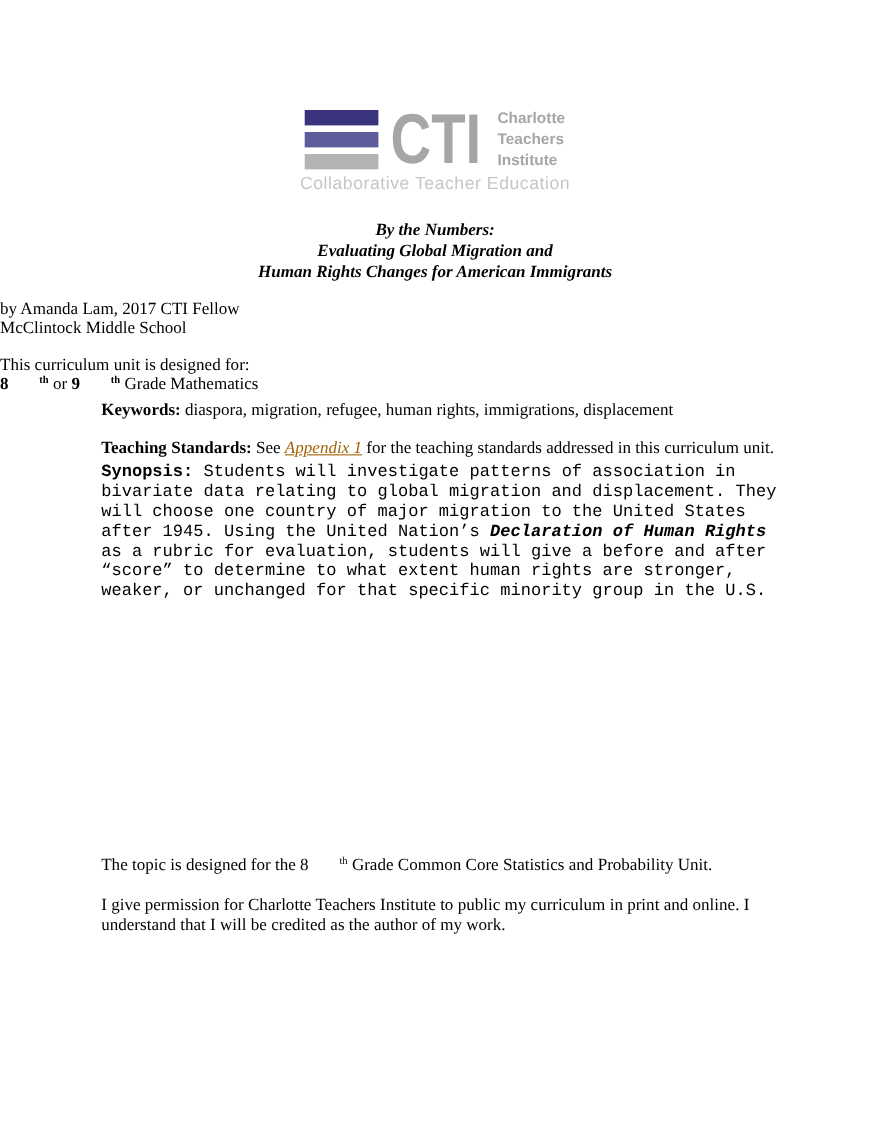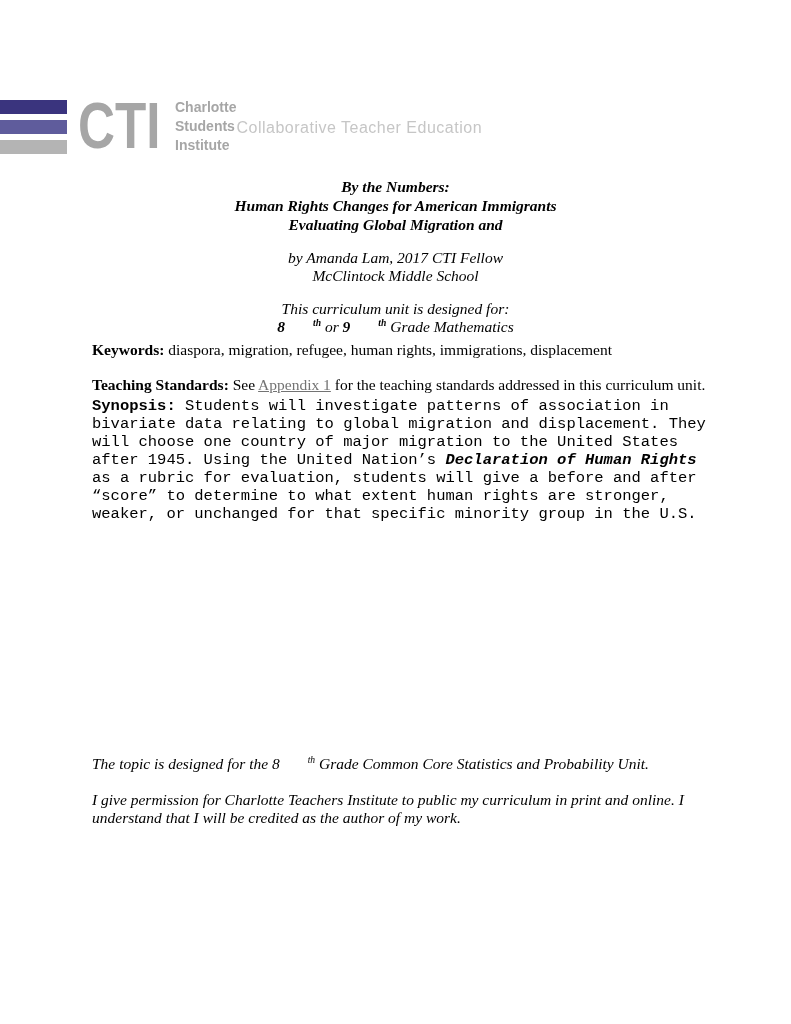--- a/index.html
+++ b/index.html
@@ -12,20 +12,21 @@
     background: #ffffff;
     font-family: "Liberation Serif", serif;
     font-size: 15.5px;
     color: #000000;
     overflow: hidden;
   }
   
   .logo-block {
     margin-top: 98px;
     display: flex;
+    flex-direction: column;
     align-items: center;
     font-family: "Liberation Sans", sans-serif;
   }
   .logo-row { display: flex; align-items: center; }
   .logo-bars { display: flex; flex-direction: column; width: 67px; margin-right: 11px; }
   .bar { height: 14px; margin-bottom: 6px; }
   .bar:last-child { margin-bottom: 0; }
   .logo-acronym-box { width: 88px; margin-right: 9px; }
   .logo-acronym {
     display: inline-block;
@@ -39,28 +40,28 @@
   .logo-name { font-size: 14px; line-height: 19px; font-weight: bold; }
   .logo-tagline { margin-top: 3px; font-size: 16px; line-height: 20px; letter-spacing: 0.5px; }
   
   .title-block {
     margin-top: 22px;
     text-align: center;
     font-weight: bold;
     font-style: italic;
     line-height: 19px;
   }
-  .center-block { text-align: center; line-height: 18px; font-style: italic; }
+  .center-block { text-align: left; line-height: 18px; }
   .byline-block { margin-top: 15px; }
   .designed-block { margin-top: 15px; }
   .para { margin-left: 92px; width: 614px; line-height: 18px; }
   .keywords-para { margin-top: 5px; }
   .standards-para { margin-top: 17px; }
   .synopsis-para { margin-top: 3px; font-family: Liberation Mono, monospace; }
-  .footer-block { margin-top: 232px; font-style: italic; }
+  .footer-block { margin-top: 232px; }
   .footer-gap { margin-top: 18px; }
   .b { font-weight: bold; }
   .bi { font-weight: bold; font-style: italic; }
   a.link { text-decoration: underline; cursor: pointer; }
   sup { font-size: 0.62em; vertical-align: super; line-height: 0; padding-left: 28px; }
 </style>
 </head>
 <body>
 
 <div class="page">
@@ -68,46 +69,46 @@
   <div class="logo-block">
     <div class="logo-row">
       <div class="logo-bars">
         <div class="bar" style="background-color: rgb(58, 52, 126);"></div>
         <div class="bar" style="background-color: rgb(95, 92, 156);"></div>
         <div class="bar" style="background-color: rgb(180, 180, 180);"></div>
       </div>
       <div class="logo-acronym-box"><span class="logo-acronym" style="color: rgb(166, 166, 166);">CTI</span></div>
       <div class="logo-name" style="color: rgb(166, 166, 166);">
         <div>Charlotte</div>
-        <div>Students</div>
+        <div>Teachers</div>
         <div>Institute</div>
       </div>
     </div>
     <div class="logo-tagline" style="color: rgb(198, 198, 198);">Collaborative Teacher Education</div>
   </div>
 
   <div class="title-block">
     <div>By the Numbers:</div>
+    <div>Evaluating Global Migration and</div>
     <div>Human Rights Changes for American Immigrants</div>
-    <div>Evaluating Global Migration and</div>
   </div>
 
   <div class="center-block byline-block">
     <div>by Amanda Lam, 2017 CTI Fellow</div>
     <div>McClintock Middle School</div>
   </div>
 
   <div class="center-block designed-block">
     <div>This curriculum unit is designed for:</div>
     <div><span class="b">8</span><sup class="b">th</sup><span> or </span><span class="b">9</span><sup class="b">th</sup><span> Grade Mathematics</span></div>
   </div>
 
   <p class="para keywords-para"><span class="b">Keywords:</span><span> diaspora, migration, refugee, human rights, immigrations, displacement</span></p>
 
-  <p class="para standards-para"><span class="b">Teaching Standards:</span><span> See </span><a class="link" href="#" style="color: #737373;">Appendix 1</a><span> for the teaching standards addressed in this curriculum unit.</span></p>
+  <p class="para standards-para"><span class="b">Teaching Standards:</span><span> See </span><a class="link" href="#" style="color: #a16207; font-style: italic;">Appendix 1</a><span> for the teaching standards addressed in this curriculum unit.</span></p>
 
   <p class="para synopsis-para"><span class="b">Synopsis:</span><span> Students will investigate patterns of association in bivariate data relating to global migration and displacement.  They will choose one country of major migration to the United States after 1945.  Using the United Nation’s </span><span class="bi">Declaration of Human Rights</span><span> as a rubric for evaluation, students will give a before and after “score” to determine to what extent human rights are stronger, weaker, or unchanged for that specific minority group in the U.S.</span></p>
 
   <div class="footer-block">
     <p class="para"><span>The topic is designed for the 8</span><sup>th</sup><span> Grade Common Core Statistics and Probability Unit.</span></p>
     <p class="para footer-gap">I give permission for Charlotte Teachers Institute to public my curriculum in print and online.  I understand that I will be credited as the author of my work.</p>
   </div>
 
 </div>
 

